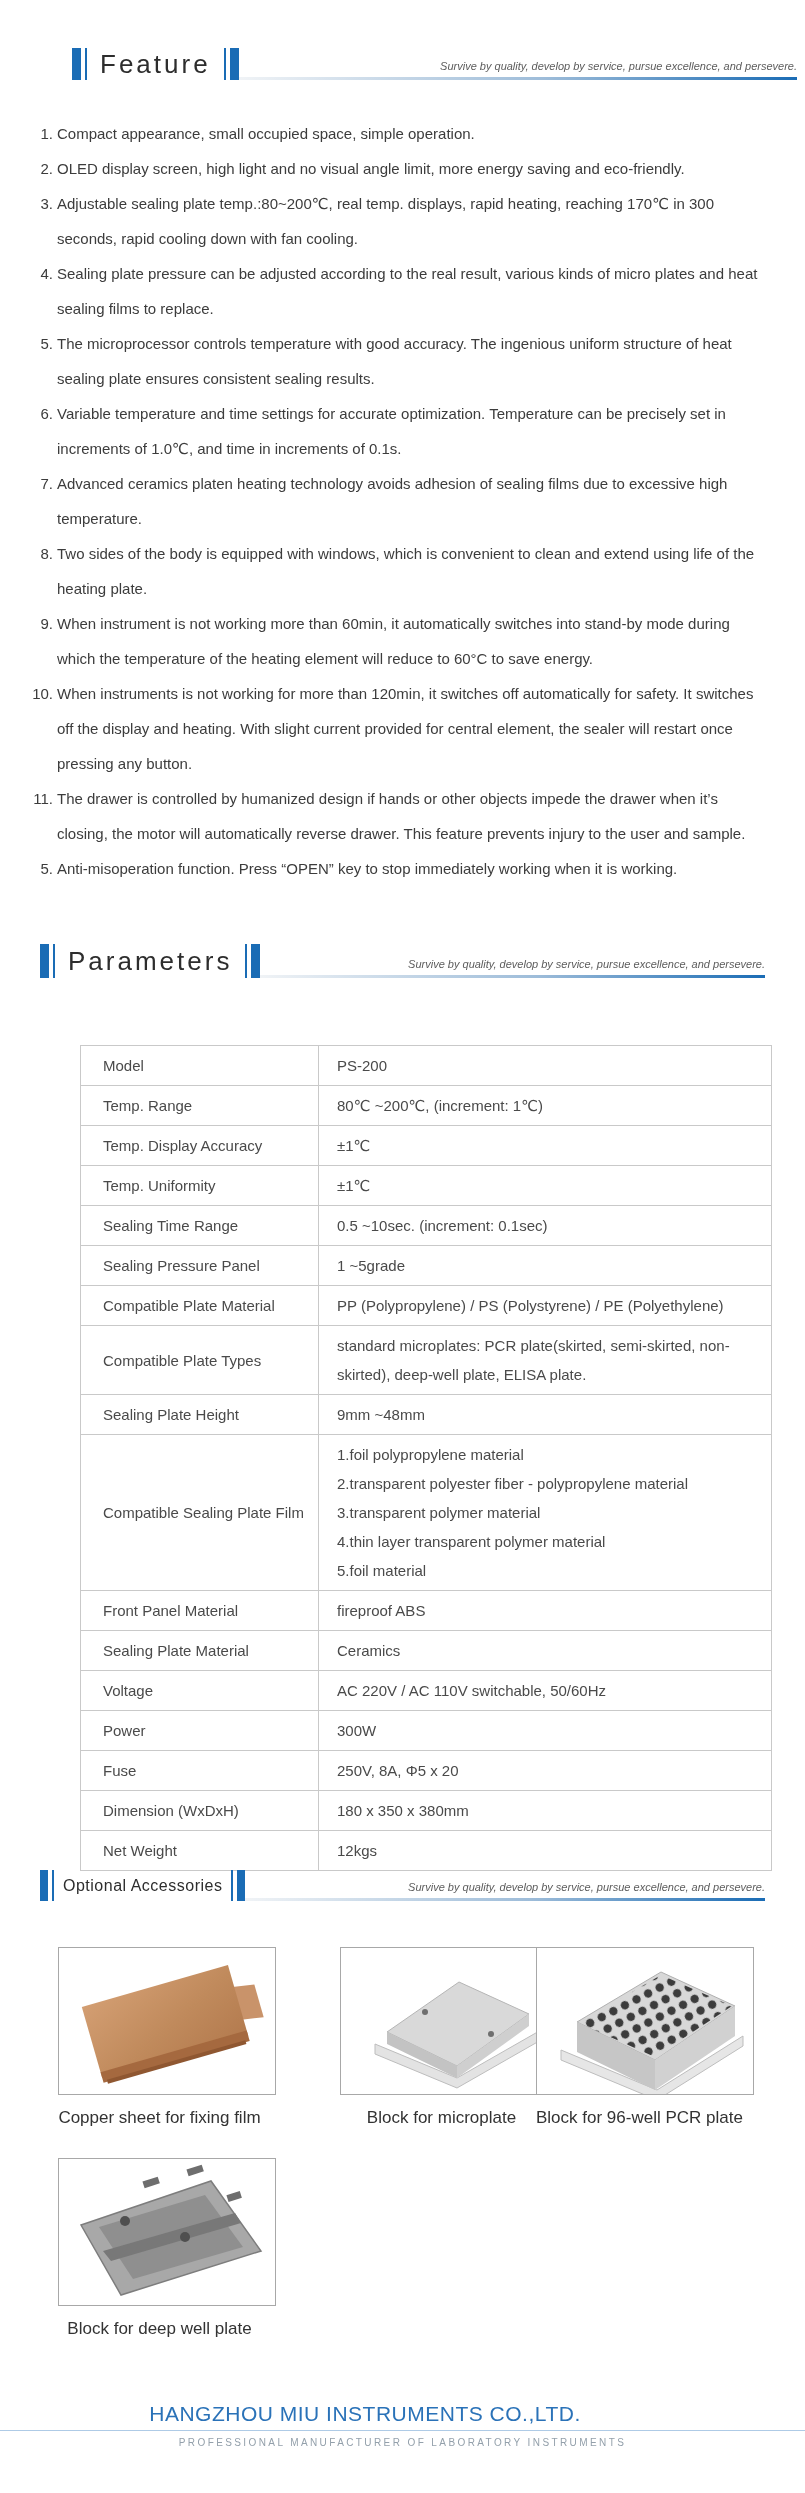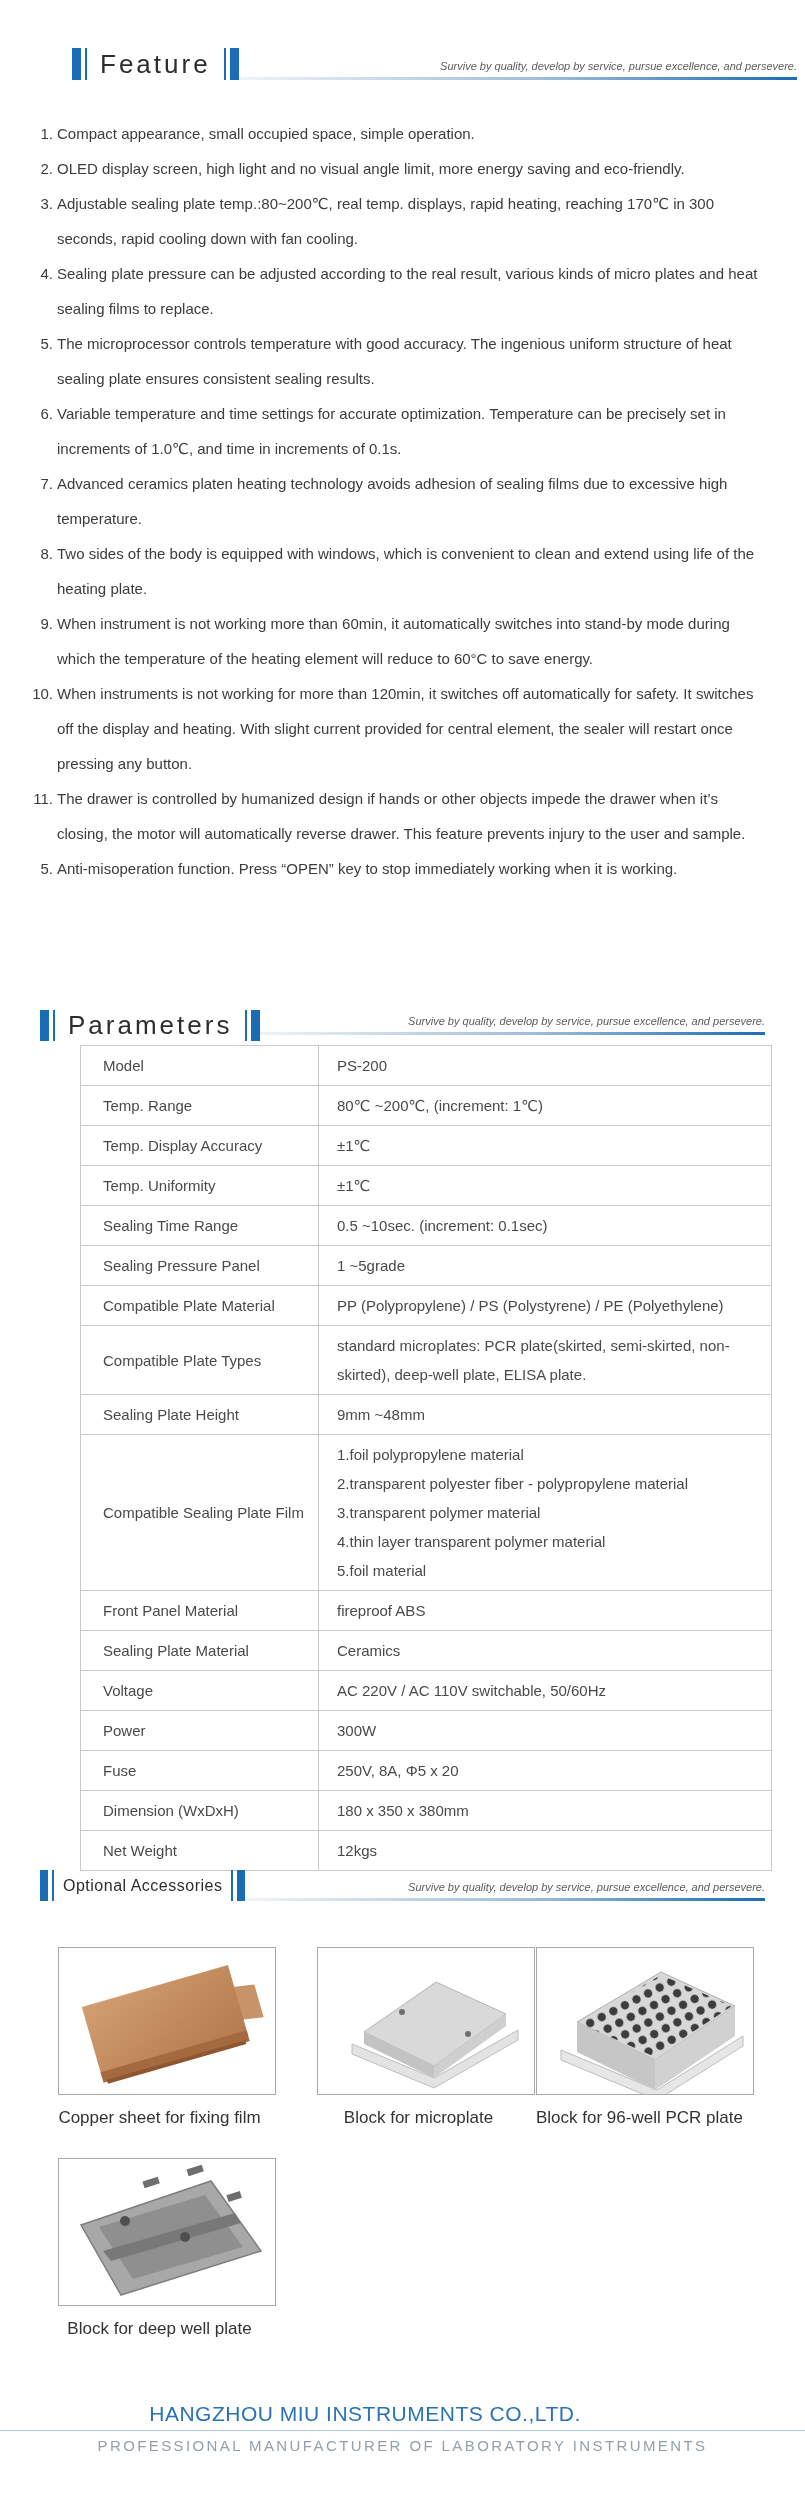--- a/index.html
+++ b/index.html
@@ -12,49 +12,49 @@
   .bar-thick{width:9px;background:#1a6cb5;align-self:stretch;}
   .bar-thin{width:2px;background:#1a6cb5;align-self:stretch;margin-left:4px;}
   .bar-thin.r{margin-left:0;margin-right:4px;}
   .sec-title{font-size:26px;letter-spacing:3px;color:#2d2d2d;margin:0 13px;white-space:nowrap;}
   .sec-head.small .sec-title{font-size:16px;letter-spacing:0.5px;margin:0 9px;}
   .sec-head.small .bar-thick{width:8px;}
   .sec-rest{flex:1 1 auto;display:flex;flex-direction:column;justify-content:flex-end;align-items:flex-end;}
   .sec-tagline{font-size:11px;font-style:italic;color:#5c5c5c;white-space:nowrap;margin-bottom:5px;}
   .sec-line{width:100%;height:3px;background:linear-gradient(to right,#f0f3f6,#9dbcd9 55%,#1a6cb5);}
   #sec-feature{top:48px;height:32px;padding-left:32px;}
-  #sec-params{top:1008px;height:34px;align-items:center;}
+  #sec-params{top:944px;height:34px;}
   #sec-acc{top:1870px;height:31px;}
 
   
   .feature-list{position:absolute;top:116px;left:31px;width:729px;font-size:15px;line-height:35px;color:#3c3c3c;}
   .feat-item{position:relative;padding-left:26px;}
   .feat-num{position:absolute;left:0;top:0;width:22px;text-align:right;}
 
   
   .param-table{position:absolute;top:1045px;left:57px;width:692px;border-collapse:collapse;table-layout:fixed;margin-left:23px;}
   .param-table td{border:1px solid #c9c9c9;font-size:15px;color:#4a4a4a;line-height:29px;padding:5px 10px 5px 22px;vertical-align:middle;}
   .param-table td.p-value{padding-left:18px;white-space:pre-line;}
   .col-label{width:238px;}
 
   
   .acc-wrap{position:absolute;top:0;left:0;width:805px;height:2493px;pointer-events:none;}
   .acc-item{position:absolute;width:203px;text-align:center;}
   .acc-item:nth-child(1){left:58px;top:1947px;}
-  .acc-item:nth-child(2){left:285px;top:1947px;padding-left:32px;}
+  .acc-item:nth-child(2){left:308px;top:1947px;padding-left:32px;}
   .acc-item:nth-child(3){left:536px;top:1947px;}
   .acc-item:nth-child(4){left:58px;top:2158px;}
   .acc-box{width:218px;height:148px;border:1px solid #a8a8a8;box-sizing:border-box;background:#fff;display:flex;align-items:center;justify-content:center;overflow:hidden;}
   .acc-box svg{display:block;}
   .acc-caption{margin-top:13px;font-size:17px;color:#333;white-space:nowrap;}
 
   
   .footer-company{position:absolute;top:2402px;left:0;width:730px;text-align:center;font-size:21px;letter-spacing:0.5px;color:#2a72b8;}
   .footer-line{position:absolute;top:2430px;left:0;width:805px;height:1px;background:#aecbe6;}
-  .footer-sub{position:absolute;top:2437px;left:0;width:805px;text-align:center;font-size:15px;letter-spacing:2.4px;color:#93a0ab;}
+  .footer-sub{position:absolute;top:2437px;left:0;width:805px;text-align:center;font-size:10px;letter-spacing:2.4px;color:#93a0ab;}
 </style>
 </head>
 <body>
 
 <div class="page">
 
   <div class="sec-head" id="sec-feature">
     <div class="sec-title-block">
       <span class="bar-thick"></span>
       <span class="bar-thin"></span>

